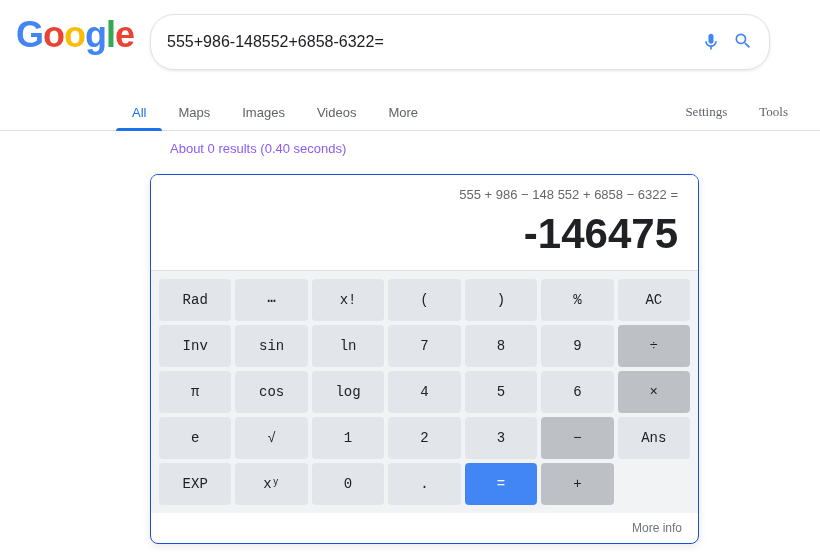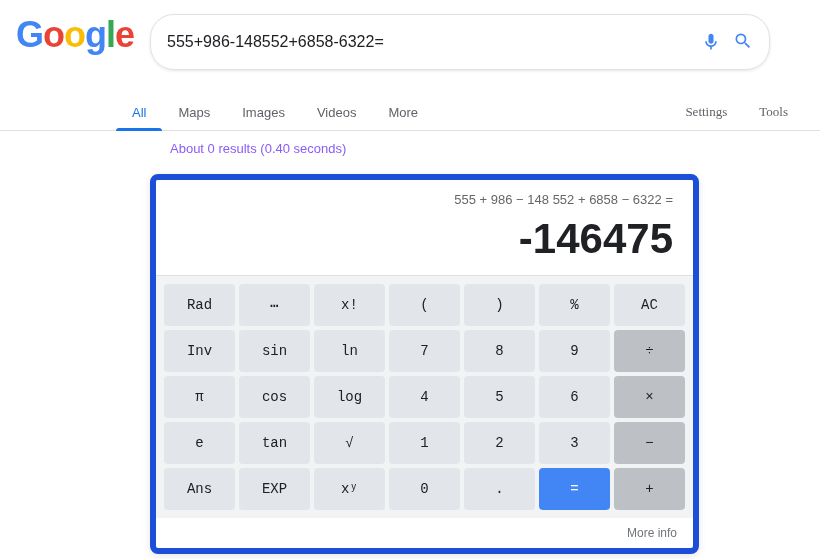--- a/index.html
+++ b/index.html
@@ -101,21 +101,21 @@
     .results-info {
       padding: 10px 0 10px 170px;
       font-size: 13px;
       color: #8b5cf6;
     }
 
     
     .calculator-wrapper {
       margin: 8px auto 0 150px;
       width: 549px;
-      border: 6px solid #1d4ed8;
+      border: 1px solid #1d4ed8;
       border-radius: 8px;
       overflow: hidden;
       box-shadow: 0 2px 8px rgba(0,0,0,0.1);
     }
 
     .calc-expression {
       text-align: right;
       padding: 12px 20px 4px 20px;
       font-size: 13px;
       color: #666;
@@ -242,21 +242,20 @@
       <button class="calc-btn">9</button>
       <button class="calc-btn dark">÷</button>
       <button class="calc-btn">π</button>
       <button class="calc-btn">cos</button>
       <button class="calc-btn">log</button>
       <button class="calc-btn">4</button>
       <button class="calc-btn">5</button>
       <button class="calc-btn">6</button>
       <button class="calc-btn dark">×</button>
       <button class="calc-btn">e</button>
-      <button class="calc-btn">tan</button>
       <button class="calc-btn">√</button>
       <button class="calc-btn">1</button>
       <button class="calc-btn">2</button>
       <button class="calc-btn">3</button>
       <button class="calc-btn dark">−</button>
       <button class="calc-btn">Ans</button>
       <button class="calc-btn">EXP</button>
       <button class="calc-btn">xʸ</button>
       <button class="calc-btn">0</button>
       <button class="calc-btn">.</button>

